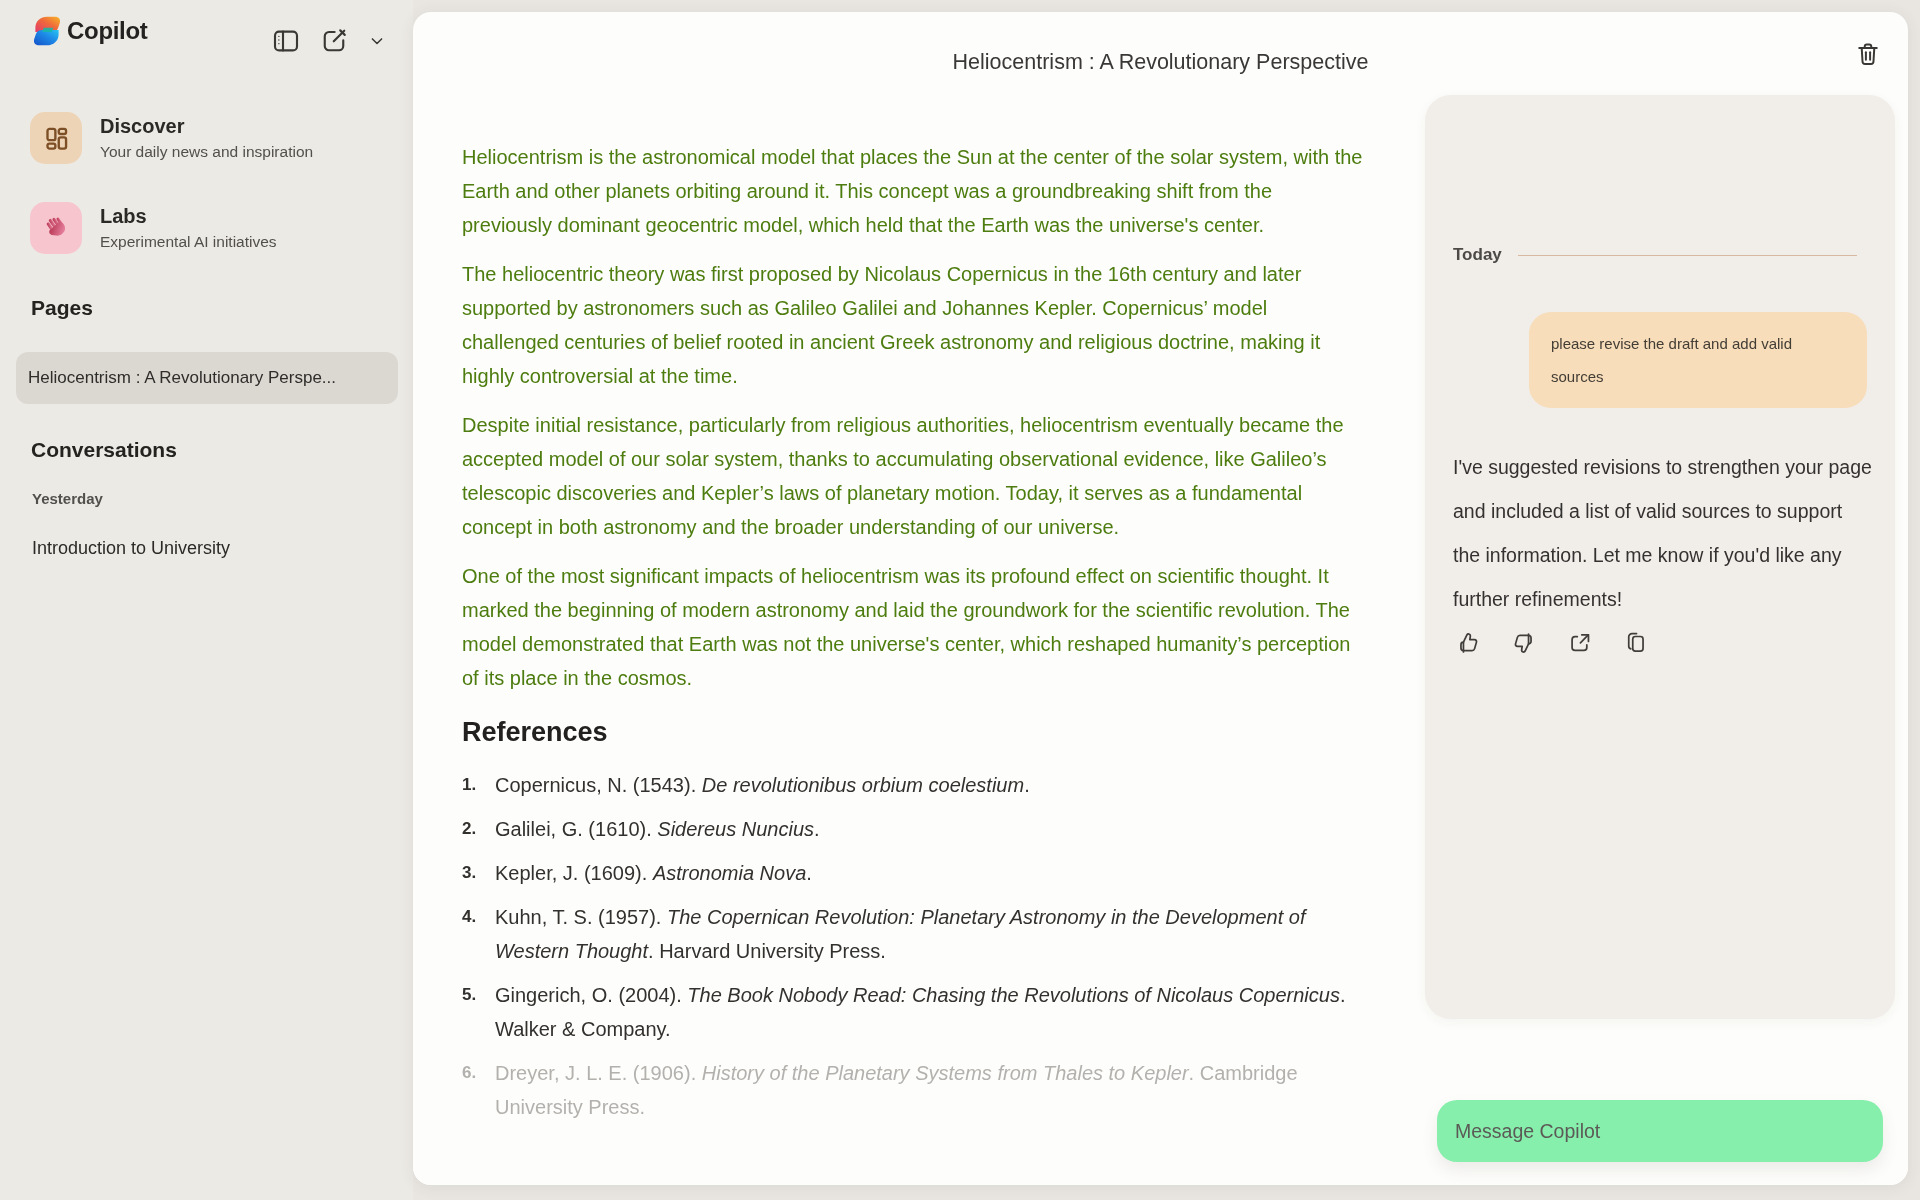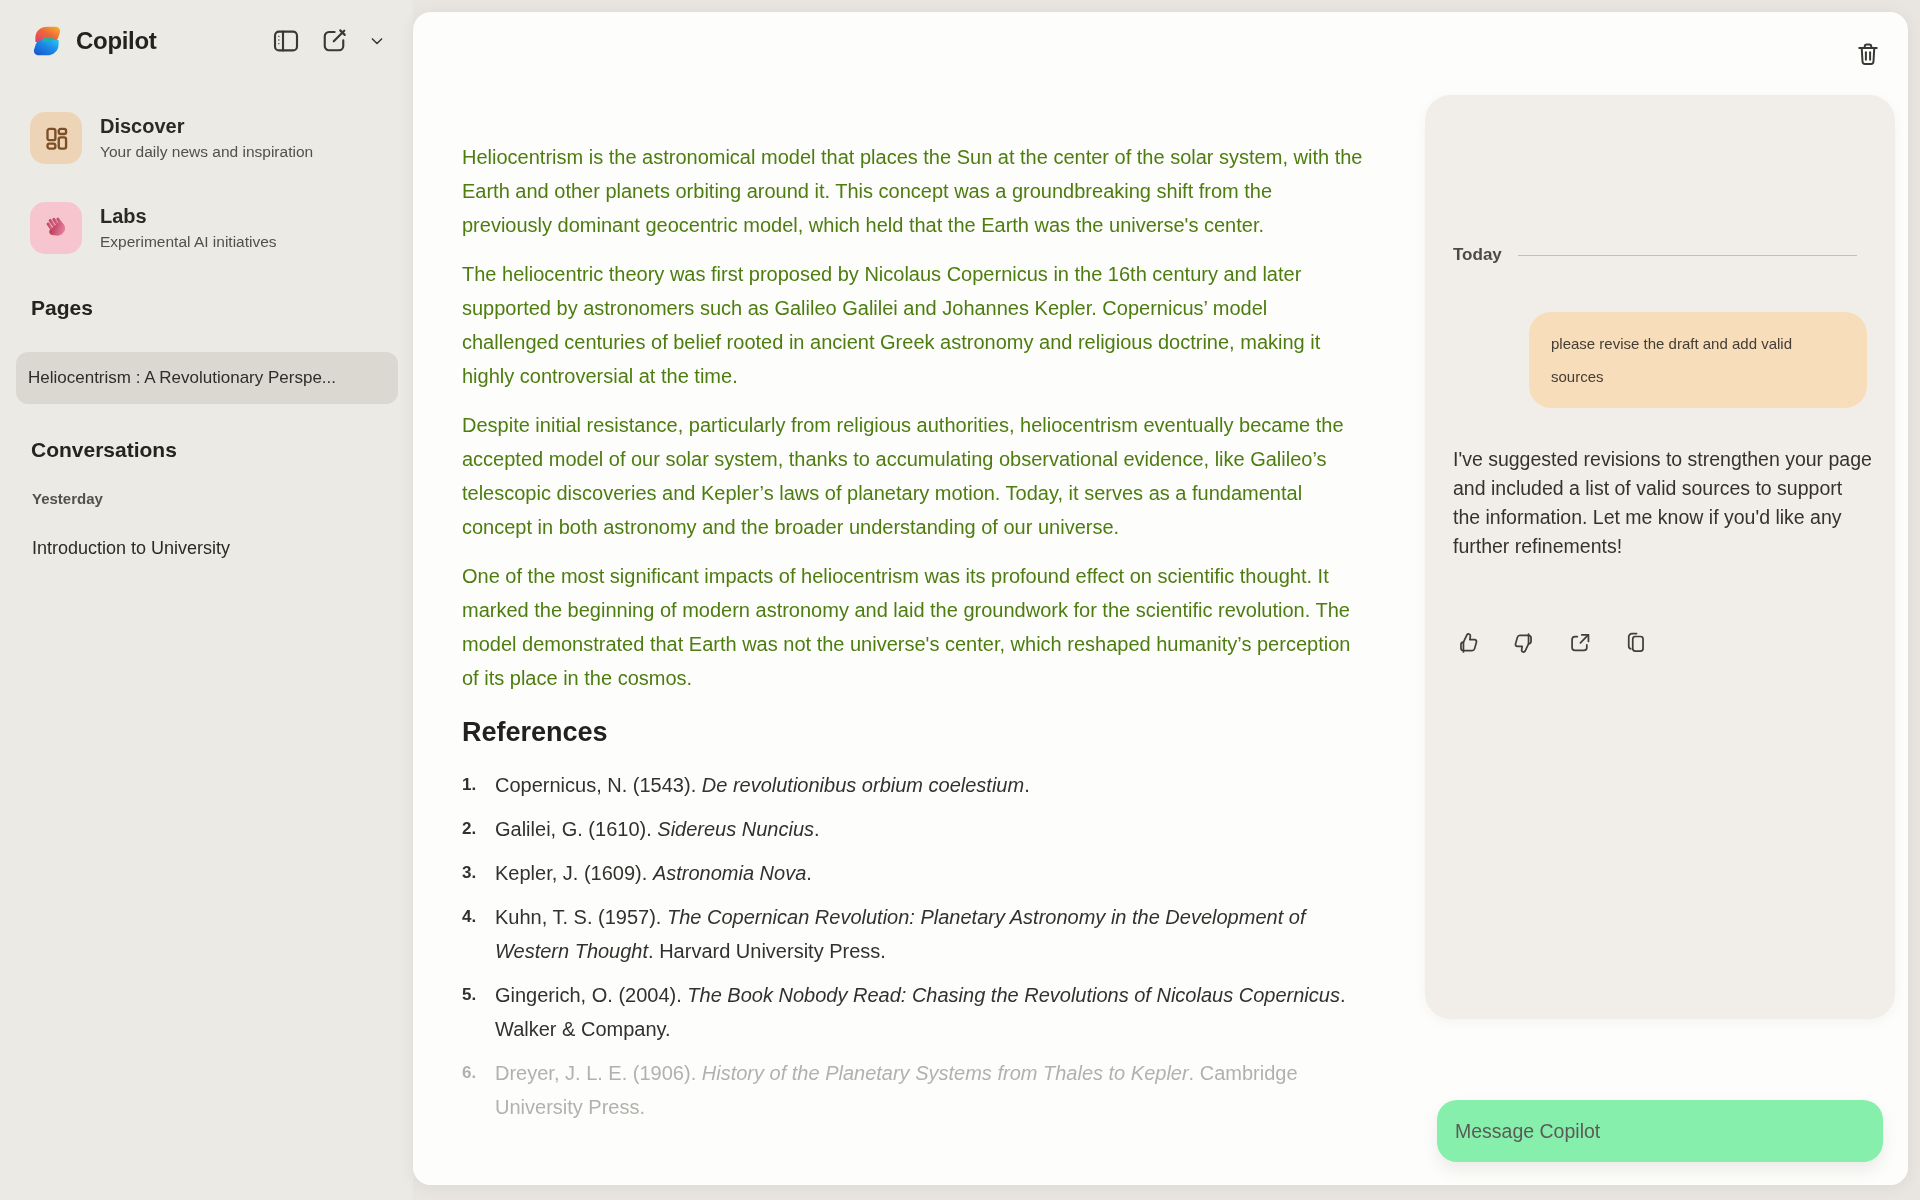--- a/index.html
+++ b/index.html
@@ -8,21 +8,21 @@
     font-family:"Liberation Sans", sans-serif;
     background:#e9e6e1;
     position:relative;
     overflow:hidden;
     color:#2f2d2a;
   }
   .stage { position:absolute; inset:0; }
 
   
   .sidebar { position:absolute; left:0; top:0; width:413px; height:1200px; background:#eceae5; }
-  .logo-row { position:absolute; left:28px; top:22px; display:flex; align-items:center; gap:10px; }
+  .logo-row { position:absolute; left:28px; top:12px; display:flex; align-items:center; gap:1px; }
   .logo-row .brand { font-size:24px; font-weight:700; letter-spacing:-0.3px; color:#242220; }
   .top-icons { position:absolute; top:26px; right:26px; display:flex; align-items:center; gap:18px; }
   .icon-btn { background:none; border:none; cursor:pointer; display:flex; align-items:center; justify-content:center; padding:0; }
   .icon-btn svg { stroke:#3a3834; }
 
   .nav-item { position:absolute; left:30px; display:flex; gap:18px; align-items:center; cursor:pointer; }
   .nav-tile { width:52px; height:52px; border-radius:15px; display:flex; align-items:center; justify-content:center; flex:0 0 auto; }
   .tile-discover { background:#eed4b6; }
   .tile-labs { background:#f7c5ce; }
   .nav-title { font-size:20px; font-weight:700; color:#2b2926; margin-bottom:5px; }
@@ -67,21 +67,21 @@
   .today-label { font-size:17px; font-weight:700; color:#4c4a47; }
   .today-divider { flex:1; height:1px; background:#cda687; margin-left:16px; opacity:0.75; }
 
   .user-bubble {
     position:absolute; top:217px; right:28px; max-width:338px;
     background:#f8ddba; border-radius:22px; padding:15px 22px;
     font-size:15px; line-height:33px; color:#423d35;
   }
   .assistant-msg {
     position:absolute; left:28px; top:350px; width:420px;
-    font-size:19.5px; line-height:29px; color:#343230;
+    font-size:19.5px; line-height:44px; color:#343230;
   }
   .actions-row { position:absolute; left:30px; top:535px; display:flex; gap:30px; }
   .actions-row .icon-btn svg { stroke:#403e3b; }
 
   .chat-input-wrap {
     position:absolute; left:12px; right:12px; top:1005px; height:62px;
     background:#86efac; border-radius:20px;
     box-shadow:0 8px 16px rgba(90,80,65,0.10);
     display:flex; align-items:center; padding:0 18px;
   }
@@ -191,20 +191,21 @@
     <div class="page-item">Heliocentrism : A Revolutionary Perspe...</div>
 
     <div class="section-h" style="top:438px;">Conversations</div>
 
     <div class="group-label">Yesterday</div>
 
     <div class="convo-item">Introduction to University</div>
   </aside>
 
   <main class="doc-card">
+    <h1 class="doc-title">Heliocentrism : A Revolutionary Perspective</h1>
 
     <button class="icon-btn trash-btn" aria-label="Delete page">
       <svg width="28" height="28" viewBox="0 0 24 24" fill="none" stroke="#45433f" stroke-width="1.7" stroke-linecap="round" stroke-linejoin="round">
         <path d="M4.5,6.8 h15"></path>
         <path d="M9.2,6.8 V5.6 a1.8,1.8 0 0 1 1.8,-1.8 h2 a1.8,1.8 0 0 1 1.8,1.8 v1.2"></path>
         <path d="M6.6,6.8 l0.7,11.6 a2.2,2.2 0 0 0 2.2,2.1 h5 a2.2,2.2 0 0 0 2.2,-2.1 l0.7,-11.6"></path>
         <line x1="10.2" y1="10.5" x2="10.2" y2="17"></line>
         <line x1="13.8" y1="10.5" x2="13.8" y2="17"></line>
       </svg>
     </button>

